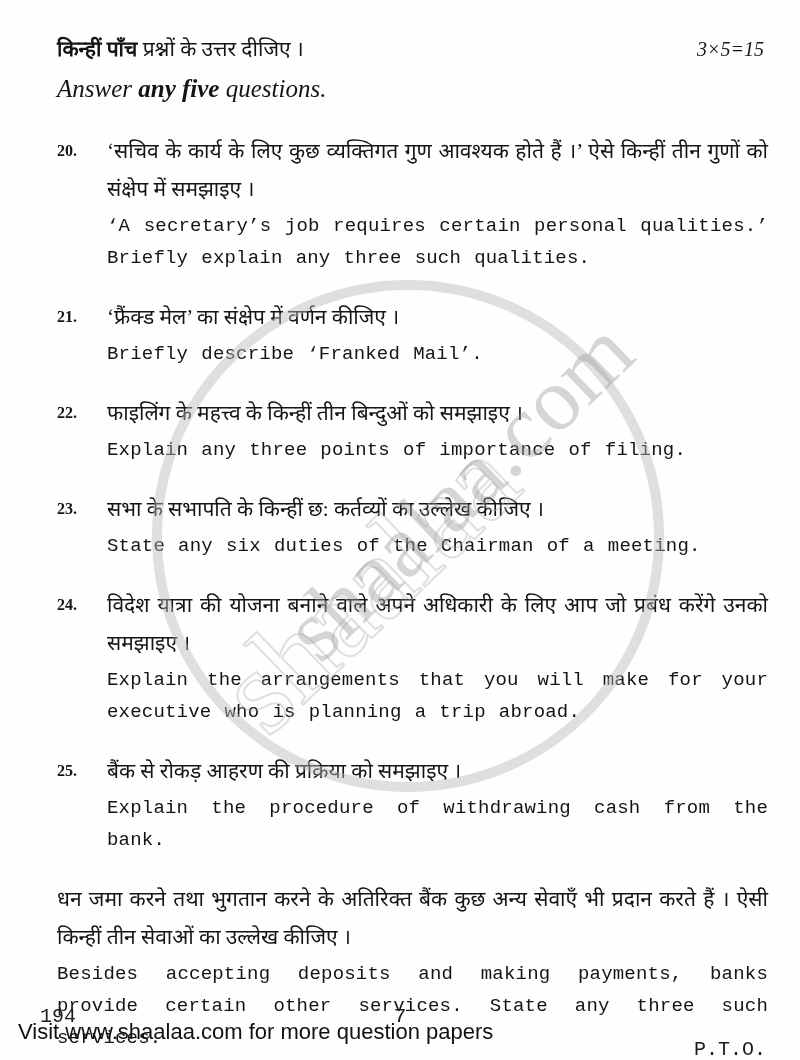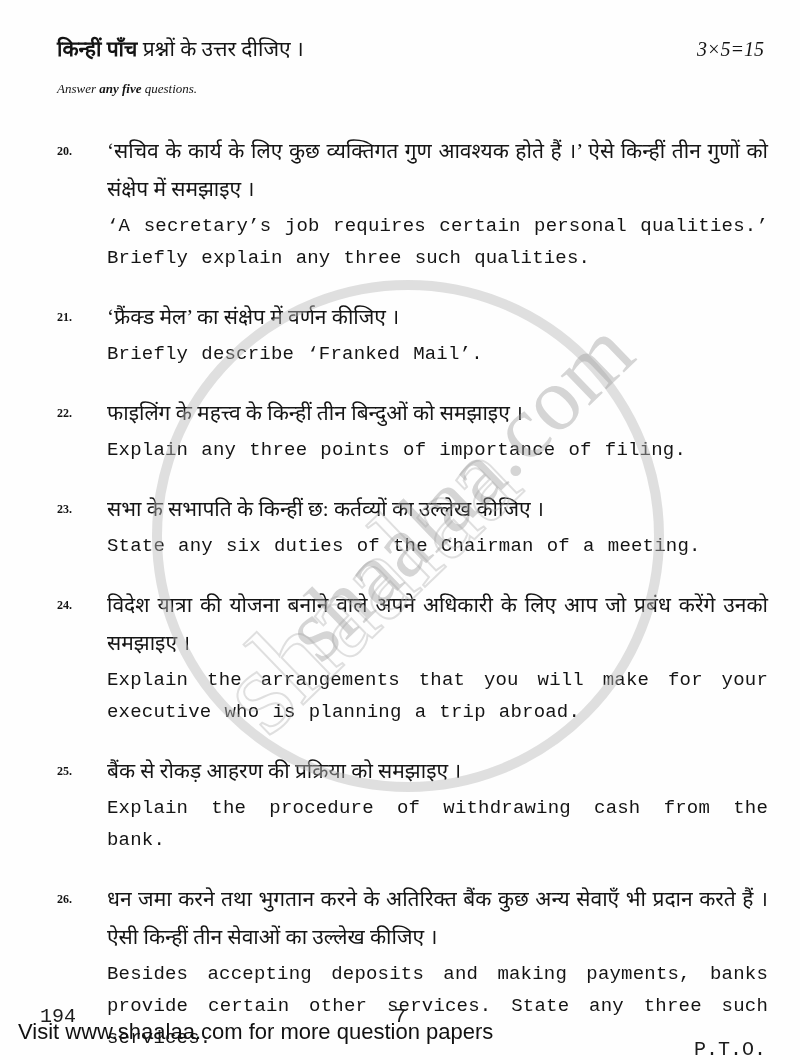--- a/index.html
+++ b/index.html
@@ -32,35 +32,35 @@
     line-height: 38px;
     font-family: "Liberation Serif", "DejaVu Sans", serif;
   }
   .instr-hi .b { font-weight: bold; }
   .marks {
     font-style: italic;
     font-size: 20px;
     padding-right: 4px;
   }
   .instr-en {
-    font-size: 13px;
+    font-size: 25px;
     line-height: 26px;
     font-style: italic;
     margin-bottom: 30px;
   }
   .instr-en .b { font-weight: bold; }
   
   .question {
     display: flex;
     margin-bottom: 24px;
   }
   .qnum {
     flex: 0 0 50px;
     font-weight: bold;
-    font-size: 12px;
+    font-size: 16px;
     line-height: 38px;
   }
   .qbody { flex: 1; }
   .hindi {
     font-size: 21px;
     line-height: 38px;
     text-align: justify;
     font-family: "Liberation Serif", "DejaVu Sans", serif;
   }
   .english {
@@ -186,21 +186,20 @@
 
     <div class="question">
       <div class="qnum">25.</div>
       <div class="qbody">
         <p class="hindi">बैंक से रोकड़ आहरण की प्रक्रिया को समझाइए ।</p>
         <p class="english">Explain the procedure of withdrawing cash from the bank.</p>
       </div>
     </div>
 
     <div class="question">
-      <div class="qnum">26.</div>
       <div class="qbody">
         <p class="hindi">धन जमा करने तथा भुगतान करने के अतिरिक्त बैंक कुछ अन्य सेवाएँ भी प्रदान करते हैं । ऐसी किन्हीं तीन सेवाओं का उल्लेख कीजिए ।</p>
         <p class="english">Besides accepting deposits and making payments, banks provide certain other services. State any three such services.</p>
       </div>
     </div>
 
   </div>
 
   <div class="watermark">
     <div class="wm-ring"></div>

